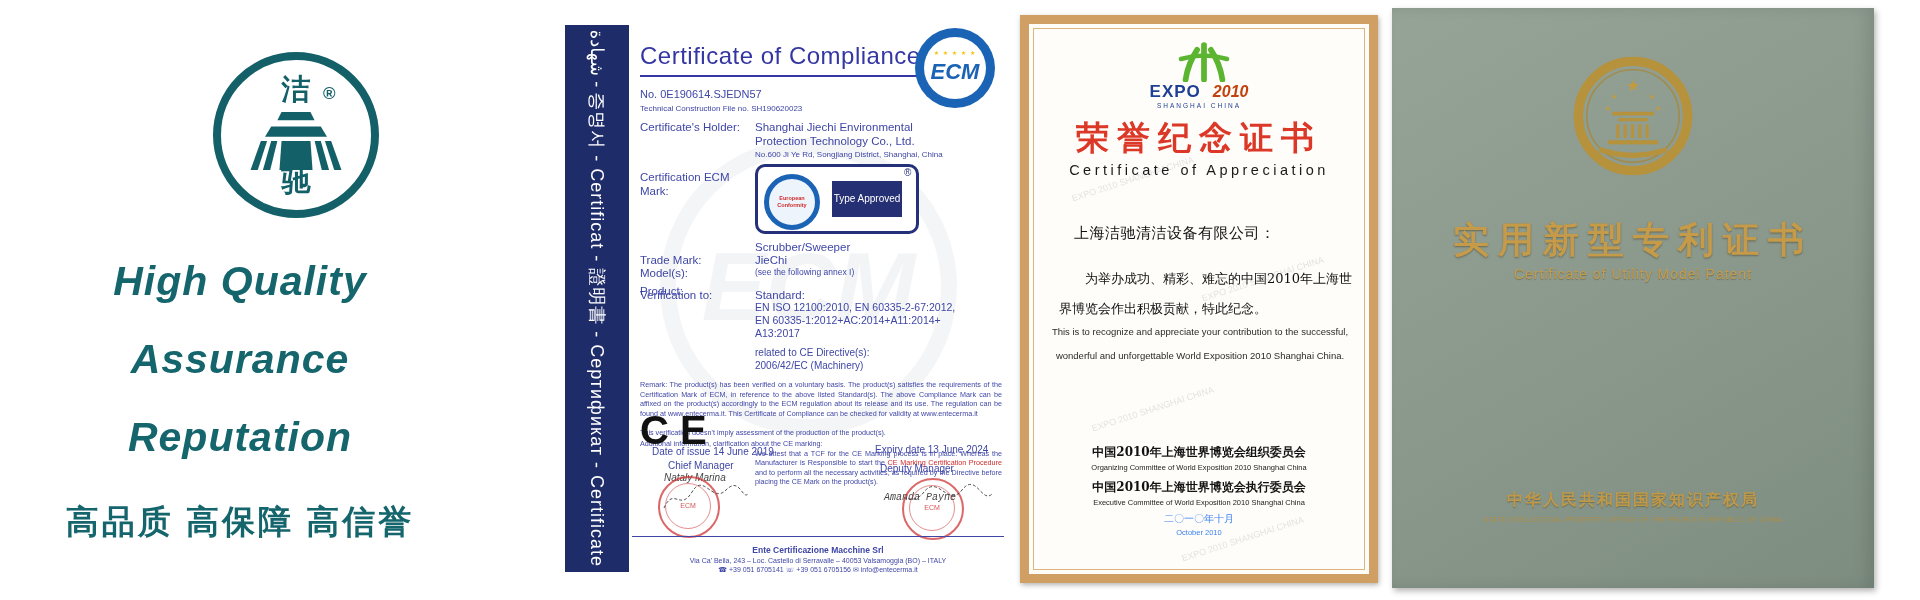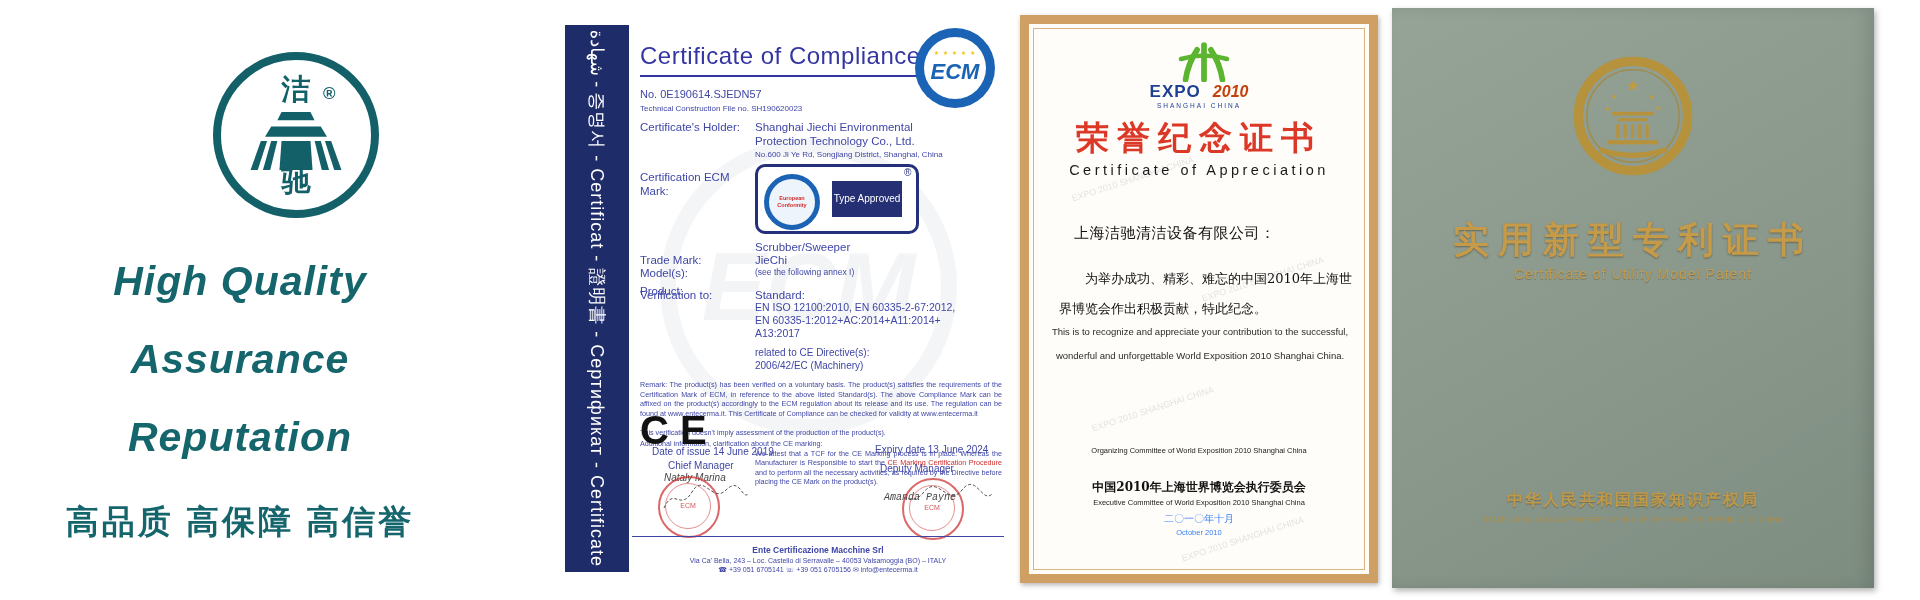--- a/index.html
+++ b/index.html
@@ -251,20 +251,21 @@
   <div class="abs expo-title-en">Certificate of Appreciation</div>
 
   <div class="abs expo-recipient">上海洁驰清洁设备有限公司：</div>
   <div class="abs expo-body-cn">为举办成功、精彩、难忘的中国2010年上海世界博览会作出积极贡献，特此纪念。</div>
   <div class="abs expo-body-en">
     <div>This is to recognize and appreciate your contribution to the successful,</div>
     <div>wonderful and unforgettable World Exposition 2010 Shanghai China.</div>
   </div>
 
   <div class="abs expo-org">
+    <div class="expo-cn-line">中国2010年上海世界博览会组织委员会</div>
     <div class="expo-en-line">Organizing Committee of World Exposition 2010 Shanghai China</div>
   </div>
   <div class="abs expo-exec">
     <div class="expo-cn-line">中国2010年上海世界博览会执行委员会</div>
     <div class="expo-en-line">Executive Committee of World Exposition 2010 Shanghai China</div>
   </div>
   <div class="abs expo-date">
     <div class="expo-date-cn">二〇一〇年十月</div>
     <div class="expo-date-en">October 2010</div>
   </div>

